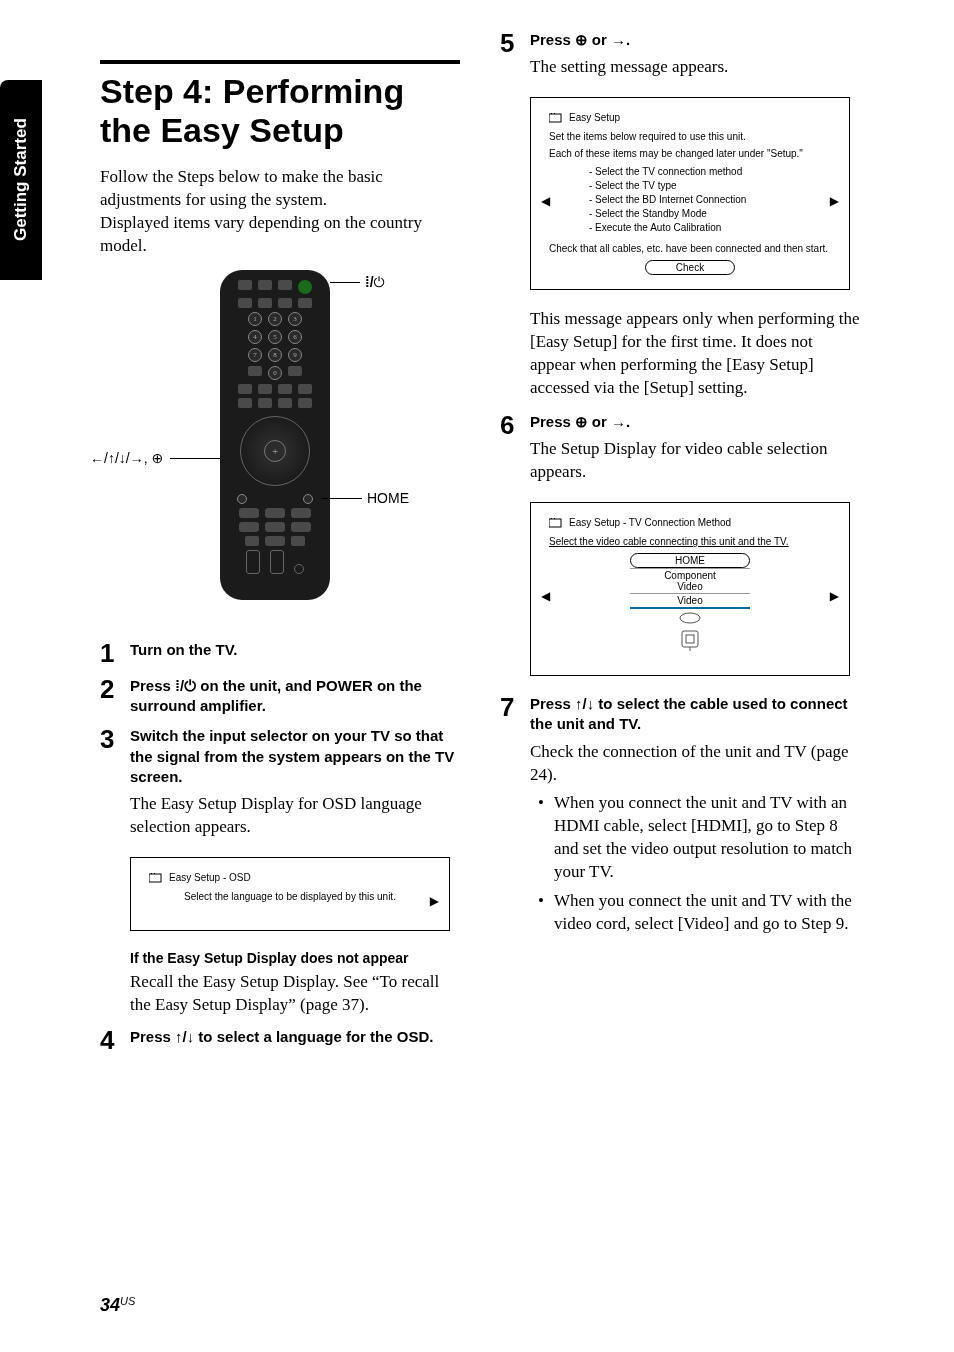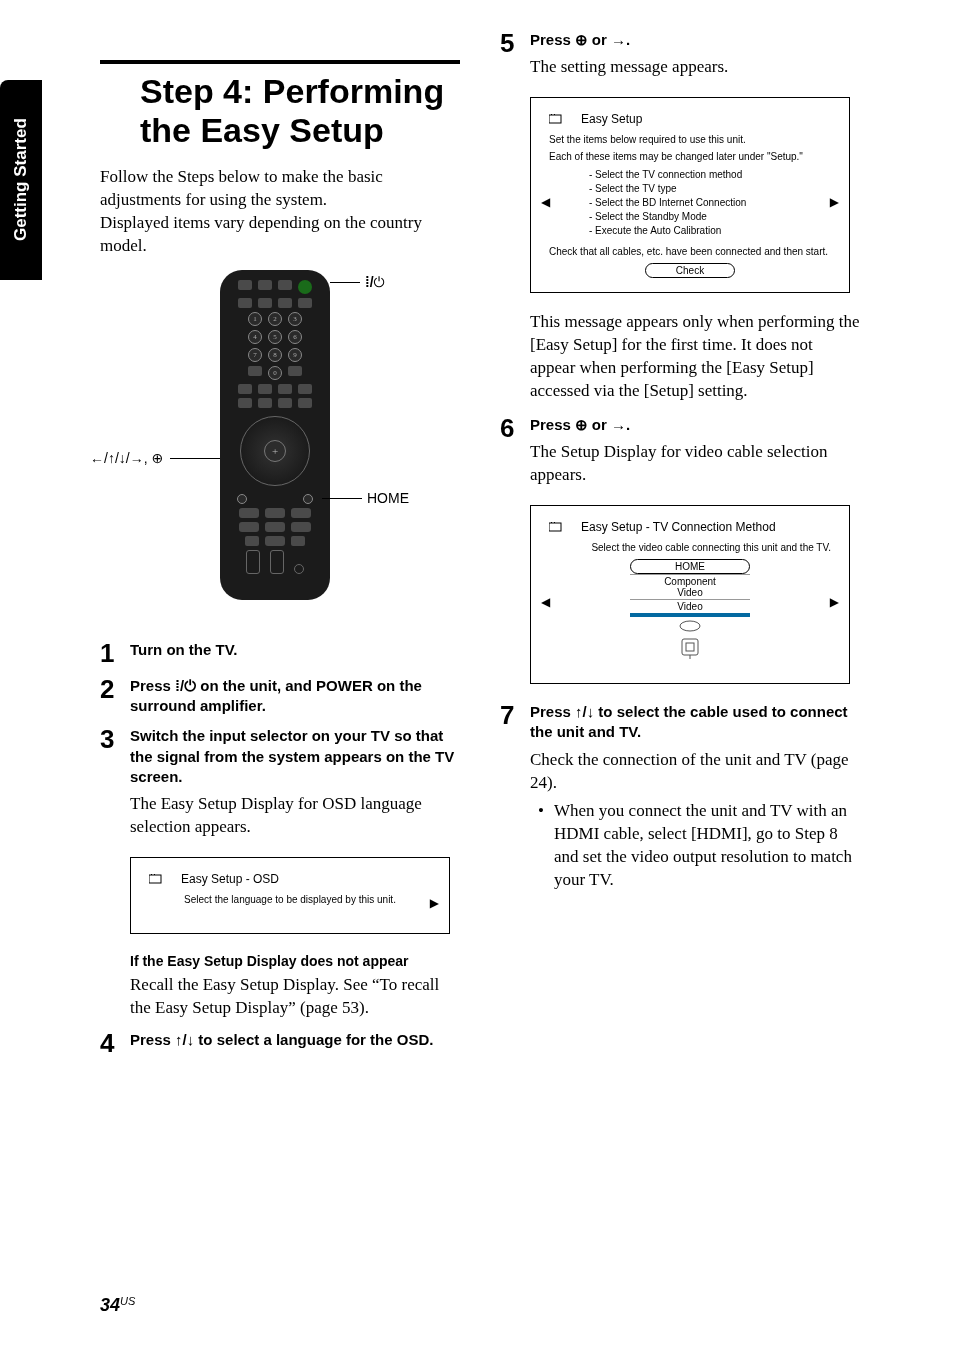--- a/index.html
+++ b/index.html
@@ -39,21 +39,20 @@
     border-top: 4px solid #000;
     width: 360px;
     margin-bottom: 8px;
   }
   h1 {
     font-family: Arial, Helvetica, sans-serif;
     font-weight: 900;
     font-size: 34px;
     line-height: 1.15;
     margin-bottom: 16px;
-    margin-left: 40px;
   }
   .para {
     font-size: 17px;
     line-height: 1.35;
     margin-bottom: 12px;
   }
   
   .remote-wrap {
     position: relative;
     height: 350px;
@@ -114,28 +113,28 @@
   
   .osd {
     border: 1px solid #000;
     width: 320px;
     margin: 18px 0 18px 30px;
     padding: 14px 18px 22px 18px;
     font-family: Arial, sans-serif;
     font-size: 10px;
     position: relative;
   }
-  .osd .title { display:flex; align-items:center; gap:18px; margin-bottom:8px; font-size:12px;}
+  .osd .title { display:flex; align-items:center; gap:6px; margin-bottom:8px; font-size:10px;}
   .osd .title svg { width:14px; height:10px; }
   .osd .msg { font-size:10px; margin-bottom:6px; }
   .osd .indented { padding-left: 40px; line-height:1.4; }
   .osd .opts { display:flex; flex-direction:column; align-items:center; gap:0; margin-top:6px;}
   .osd .opt { border:1px solid #000; border-radius:10px; padding:1px 24px; font-size:10px; min-width:120px; text-align:center; }
   .osd .opt.plain { border:none; border-top:1px solid #999; border-radius:0; padding:1px 24px; width:120px; }
-  .osd .opt.last-line { border:none; border-bottom:4px solid #0369a1; border-top:1px solid #999; border-radius:0; padding:1px 24px; width:120px; }
+  .osd .opt.last-line { border:none; border-bottom:2px solid #0369a1; border-top:1px solid #999; border-radius:0; padding:1px 24px; width:120px; }
   .osd .navL, .osd .navR { position:absolute; top:50%; font-size:12px; }
   .osd .navL { left:10px; } .osd .navR { right:10px; }
   .subhead {
     font-family: Arial, sans-serif;
     font-weight: 900;
     font-size: 14px;
     margin: 4px 0 4px 30px;
     line-height:1.3;
   }
   .subpara {
@@ -279,21 +278,21 @@
           <line x1="3" y1="1" x2="1" y2="-1" stroke="#000"></line>
           <line x1="5" y1="1" x2="7" y2="-1" stroke="#000"></line>
         </svg>
         <span>Easy Setup - OSD</span>
       </div>
     <div class="msg" style="text-align:center;">Select the language to be displayed by this unit.</div>
     <span class="navR">▶</span>
   </div>
 
   <div class="subhead">If the Easy Setup Display does not appear</div>
-  <div class="subpara">Recall the Easy Setup Display. See “To recall the Easy Setup Display” (page 53).</div>
+  <div class="subpara">Recall the Easy Setup Display. See “To recall the Easy Setup Display” (page 37).</div>
 
   <div class="step">
     <div class="num">4</div>
     <div class="body">
         <div class="instr">Press ↑/↓ to select a language for the OSD.</div>
       </div>
   </div>
 </div>
 
 <div class="col right">
@@ -343,21 +342,21 @@
 
   <div class="osd">
     <div class="title">
         <svg class="tvicon" viewBox="0 0 14 10">
           <rect x="0" y="1" width="12" height="8" fill="none" stroke="#000"></rect>
           <line x1="3" y1="1" x2="1" y2="-1" stroke="#000"></line>
           <line x1="5" y1="1" x2="7" y2="-1" stroke="#000"></line>
         </svg>
         <span>Easy Setup - TV Connection Method</span>
       </div>
-    <div class="msg" style="text-align:right;">Select the video cable connecting this unit and the TV.</div>
+    <div class="msg" style="text-align:left;text-decoration:underline;">Select the video cable connecting this unit and the TV.</div>
     <div class="opts">
       <div class="opt">HOME</div>
       <div class="opt plain">Component Video</div>
       <div class="opt last-line">Video</div>
       <svg width="26" height="14" style="margin-top:2px;">
           <ellipse cx="13" cy="7" rx="10" ry="5" fill="none" stroke="#555"></ellipse>
         </svg>
       <svg width="20" height="24" style="margin-top:4px;">
           <rect x="2" y="2" width="16" height="16" rx="2" fill="none" stroke="#555"></rect>
           <rect x="6" y="6" width="8" height="8" fill="none" stroke="#555"></rect>
@@ -368,20 +367,21 @@
     <span class="navR">▶</span>
   </div>
 
   <div class="step">
     <div class="num">7</div>
     <div class="body">
       <div class="instr">Press ↑/↓ to select the cable used to connect the unit and TV.</div>
       <div class="desc">Check the connection of the unit and TV (page 24).</div>
       <ul>
         <li>When you connect the unit and TV with an HDMI cable, select [HDMI], go to Step 8 and set the video output resolution to match your TV.</li>
+        <li>When you connect the unit and TV with the video cord, select [Video] and go to Step 9.</li>
       </ul>
     </div>
   </div>
 </div>
 
 <div class="pagefoot">
   <span class="pn">34</span><span class="rg">US</span>
 </div>
 
 </body></html>

